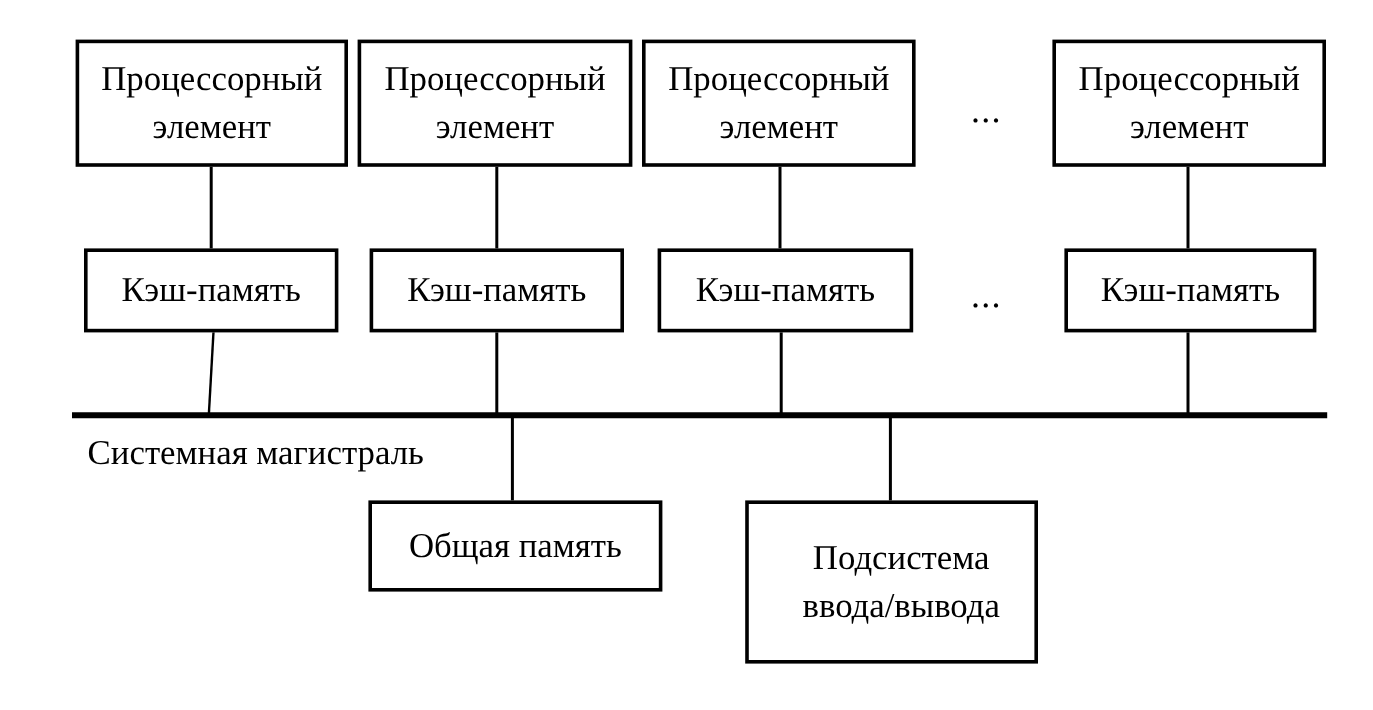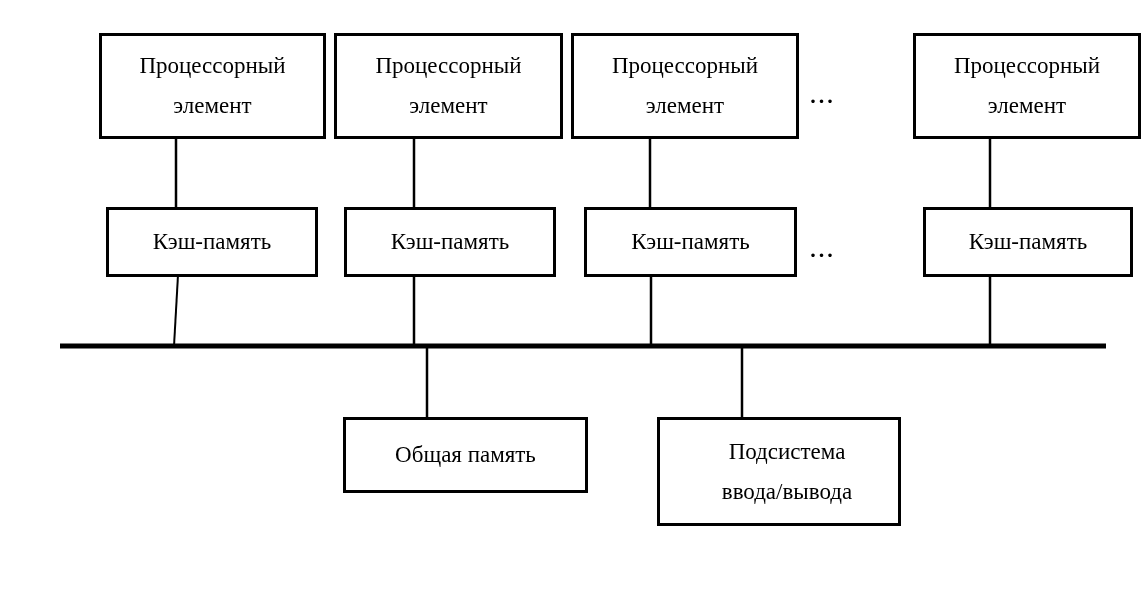--- a/index.html
+++ b/index.html
@@ -26,24 +26,23 @@
   .box {
     position: absolute;
     box-sizing: border-box;
     border: 3px solid #000000;
     background: #ffffff;
     display: flex;
     flex-direction: column;
     align-items: center;
     justify-content: center;
     text-align: center;
-    font-size: 23px;
+    font-size: 29px;
     line-height: 40px;
     white-space: nowrap;
-    margin-left: 36px;
   }
   .ellipsis {
     position: absolute;
     width: 64px;
     text-align: center;
     font-size: 30px;
     line-height: 30px;
     letter-spacing: 1px;
   }
   .bus-label {
@@ -103,22 +102,23 @@
     <span>Кэш-память</span>
   </div>
   <div class="box" style="left:548px; top:207px; width:213px; height:70px;">
     <span>Кэш-память</span>
   </div>
   <div class="ellipsis" style="left:790px; top:232px;">...</div>
   <div class="box" style="left:887px; top:207px; width:210px; height:70px;">
     <span>Кэш-память</span>
   </div>
 
+  <div class="bus-label">Системная магистраль</div>
 
   <div class="box" style="left:307px; top:417px; width:245px; height:76px;">
     <span>Общая память</span>
   </div>
-  <div class="box" style="left:621px; top:417px; width:244px; height:109px;padding-left:16px;">
+  <div class="box" style="left:621px; top:417px; width:244px; height:136px;padding-left:16px;">
     <span>Подсистема</span>
     <span>ввода/вывода</span>
   </div>
 
 </div>
 
 </body></html>

